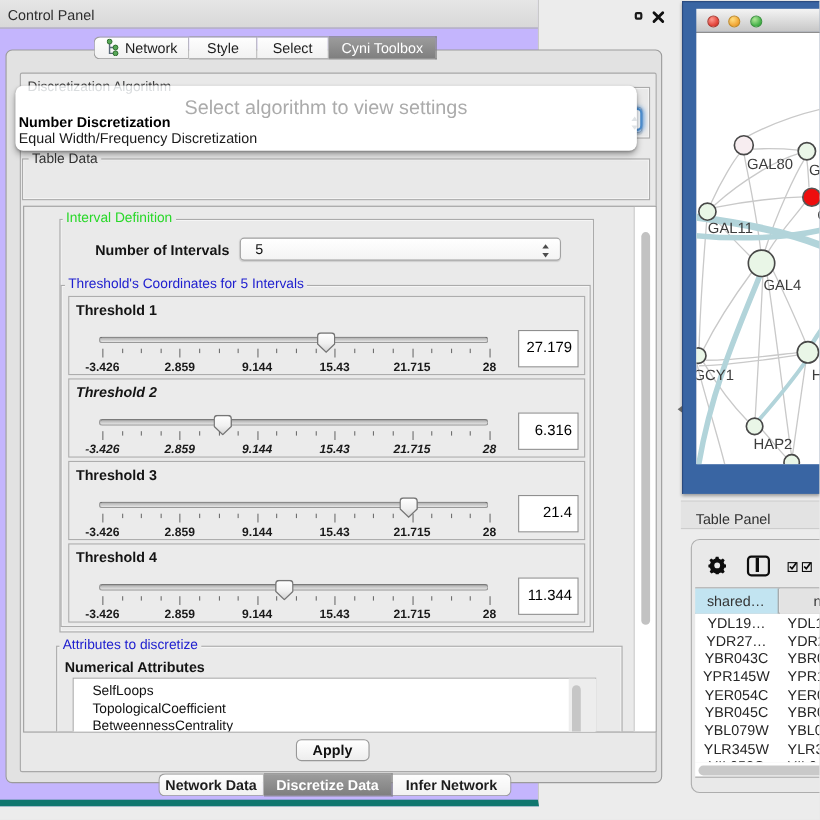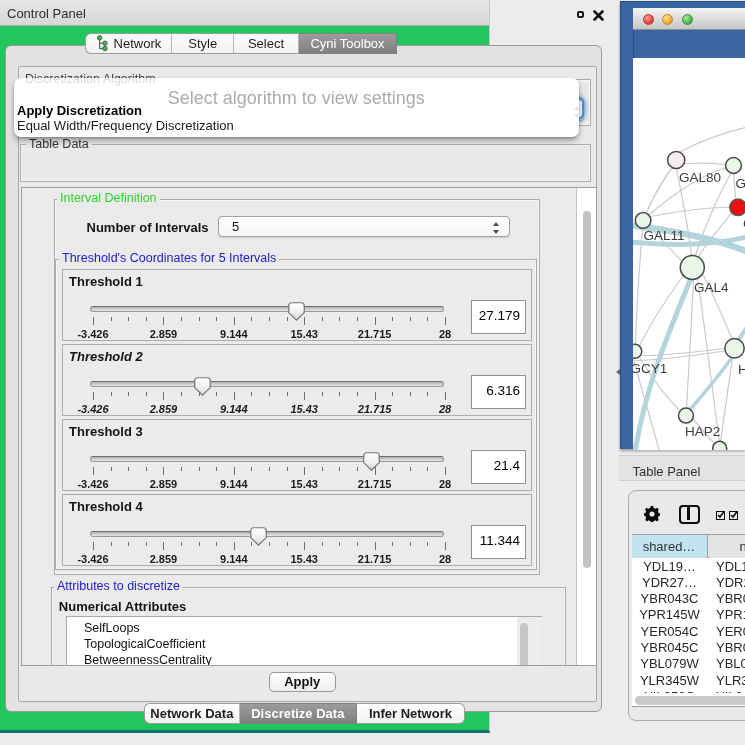--- a/index.html
+++ b/index.html
@@ -1,21 +1,21 @@
 <!DOCTYPE html>
 <html><head>
 <meta charset="utf-8">
 <style>
 * { margin:0; padding:0; box-sizing:border-box; }
 html,body { width:745px; height:745px; overflow:hidden; }
 body { font-family:"Liberation Sans", sans-serif; background:#ececec; position:relative; }
 
 
-#win { position:absolute; left:0; top:0; width:490px; height:733px; background:#22c55e;
-  border-right:1px solid #c9c9c9; border-bottom:3px solid #0f766e; }
+#win { position:absolute; left:0; top:0; width:490px; height:733px; background:#c4b5fd;
+  border-right:1px solid #c9c9c9; border-bottom:6px solid #0f766e; }
 #titlebar { position:absolute; left:0; top:0; width:100%; height:26px;
   background:linear-gradient(#e6e6e6,#d8d8d8); border-bottom:1px solid #aeaeae; }
 #titlebar .t { position:absolute; left:7px; top:6px; font-size:13px; color:#2d2d2d; }
 #float-ic { position:absolute; left:577px; top:10.5px; width:7px; height:7px;
   border:2px solid #1a1a1a; border-radius:2px; }
 #close-ic { position:absolute; left:593px; top:10px; }
 
 
 .tabs { position:absolute; height:21px; display:flex; font-size:13px; color:#1d1d1d; }
 .tabs .tab { height:21px; line-height:20px; text-align:center; background:linear-gradient(#fefefe,#f1f1f1);
@@ -91,21 +91,21 @@
 .btabs .tab.first { border-left:1px solid #9d9d9d; border-radius:6px 0 0 6px; }
 .btabs .tab.last { border-right:1px solid #9d9d9d; border-radius:0 6px 6px 0; }
 .btabs .tab.sel { background:linear-gradient(#9c9c9c,#7f7f7f); color:#fff; border-color:#808080; }
 
 
 #netwin { position:absolute; left:620px; top:1px; width:125px; height:447.5px; background:#3965a3;
   box-shadow:0 2px 3px rgba(0,0,0,0.35); border-top:1px solid #2a4a7e; border-left:1px solid #2a4a7e; }
 #mactitle { position:absolute; left:11.5px; top:6px; width:113.5px; height:21.5px;
   background:linear-gradient(#f4f4f4,#c6c6c6); border-bottom:1px solid #8e8e8e; }
 .light { position:absolute; top:5.5px; width:11.2px; height:11.2px; border-radius:50%; }
-#canvas { position:absolute; left:11.5px; top:27.5px; width:113.5px; height:392.5px; background:#fff; overflow:hidden;margin-top:28px; }
+#canvas { position:absolute; left:11.5px; top:27.5px; width:113.5px; height:392.5px; background:#fff; overflow:hidden; }
 #canvasedge { position:absolute; left:11.5px; top:27.5px; width:1px; height:392.5px; background:#2a4878; opacity:0.85; }
 
 #tpbar { position:absolute; left:619px; top:455px; width:126px; height:26px; background:#e3e3e3;
   border-top:1px solid #cfcfcf; border-bottom:1px solid #cccccc; }
 #tpbar span { position:absolute; left:13.5px; top:8px; font-size:13px; color:#2f2f2f; }
 #tablepanel { position:absolute; left:628px; top:490px; width:120px; height:231px; background:#e9e9e9;
   border:1px solid #adadad; border-radius:8px 0 0 8px; }
 
 #thead { position:absolute; left:631.5px; top:533.5px; width:113.5px; height:24px; border-top:1px solid #9e9e9e;
   border-bottom:1px solid #9e9e9e; }
@@ -345,21 +345,21 @@
   <div id="apply">Apply</div>
 
   <div id="dalabel">Discretization Algorithm</div>
   <div id="popup">
     <div class="ghost">Discretization Algorithm</div>
     <span class="arrows garr">
         <span class="up"></span>
         <span class="dn"></span>
       </span>
     <div class="r1">Select algorithm to view settings</div>
-    <div class="r2">Apply Discretization</div>
+    <div class="r2">Number Discretization</div>
     <div class="r3">Equal Width/Frequency Discretization</div>
   </div>
 
   <div class="btabs">
     <div class="tab first" style="width:96.3px">Network Data</div>
     <div class="tab sel" style="width:116.6px">Discretize Data</div>
     <div class="tab last" style="width:108.7px">Infer Network</div>
   </div>
 </div>
 

